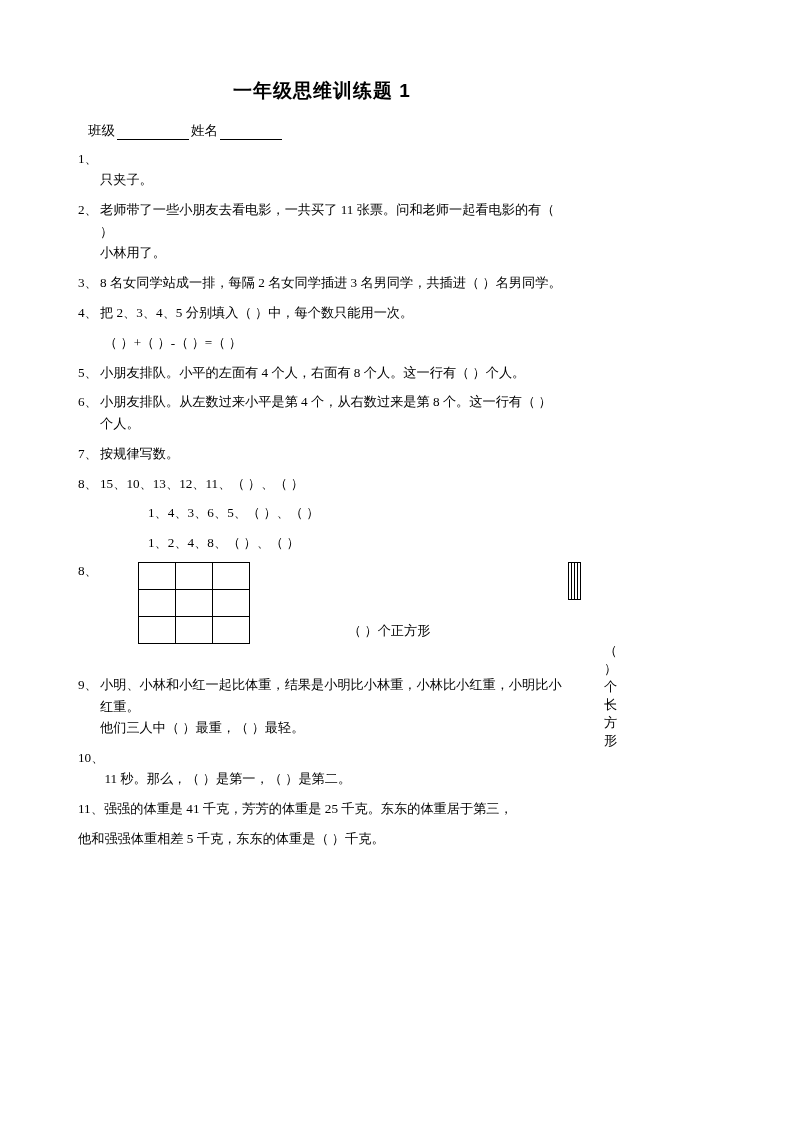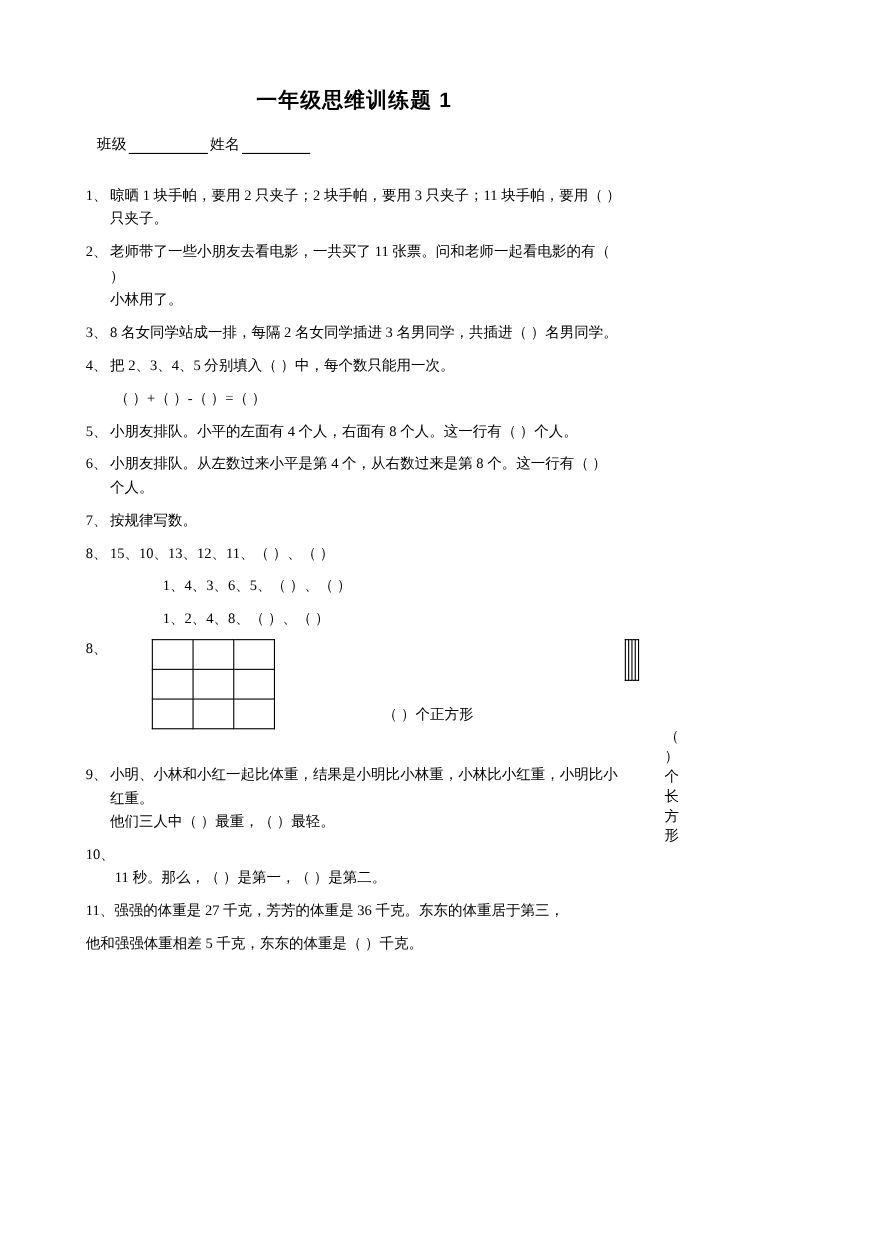--- a/index.html
+++ b/index.html
@@ -25,21 +25,21 @@
   .doc-title {
     text-align: center;
     font-family: "Liberation Sans", "DejaVu Sans", sans-serif;
     font-weight: bold;
     font-size: 19px;
     letter-spacing: 1px;
     margin: 0 0 18px 0;
   }
   .idline {
     font-size: 13.5px;
-    margin: 0 0 27px 10px;
+    margin: 0 0 8px 10px;
     display: flex;
     align-items: flex-end;
     gap: 0px;
   }
   .idline .lbl { white-space: nowrap; }
   .blank-line {
     display: inline-block;
     border-bottom: 1px solid #000;
     height: 13px;
     margin: 0 2px;
@@ -128,21 +128,21 @@
   <div class="idline">
     <span class="lbl">班级</span>
     <span class="blank-line w72"></span>
     <span class="lbl">姓名</span>
     <span class="blank-line w62"></span>
   </div>
 
   <div class="q">
     <span class="num">1、</span>
     <span class="body">
-      <span>晾晒 1 块手帕，要用 2 只夹子；2 块手帕，要用 3 只夹子；11 块手帕，要用（        ）</span><br>
+      <br>
       <span>只夹子。</span>
     </span>
   </div>
 
   <div class="q">
     <span class="num">2、</span>
     <span class="body">
       <span>老师带了一些小朋友去看电影，一共买了 11 张票。问和老师一起看电影的有（        ）</span><br>
       <span>小林用了。</span>
     </span>
@@ -234,17 +234,17 @@
   <div class="q">
     <span class="num">10、</span>
     <span class="body">
       <br>
       <span>11 秒。那么，（        ）是第一，（        ）是第二。</span>
     </span>
   </div>
 
   <div class="q">
     <span class="num">11、</span>
-    <span class="body">强强的体重是 27 千克，芳芳的体重是 36 千克。东东的体重居于第三，</span>
+    <span class="body">强强的体重是 41 千克，芳芳的体重是 25 千克。东东的体重居于第三，</span>
   </div>
   <div class="par">他和强强体重相差 5 千克，东东的体重是（        ）千克。</div>
 
 </div>
 
 </body></html>

